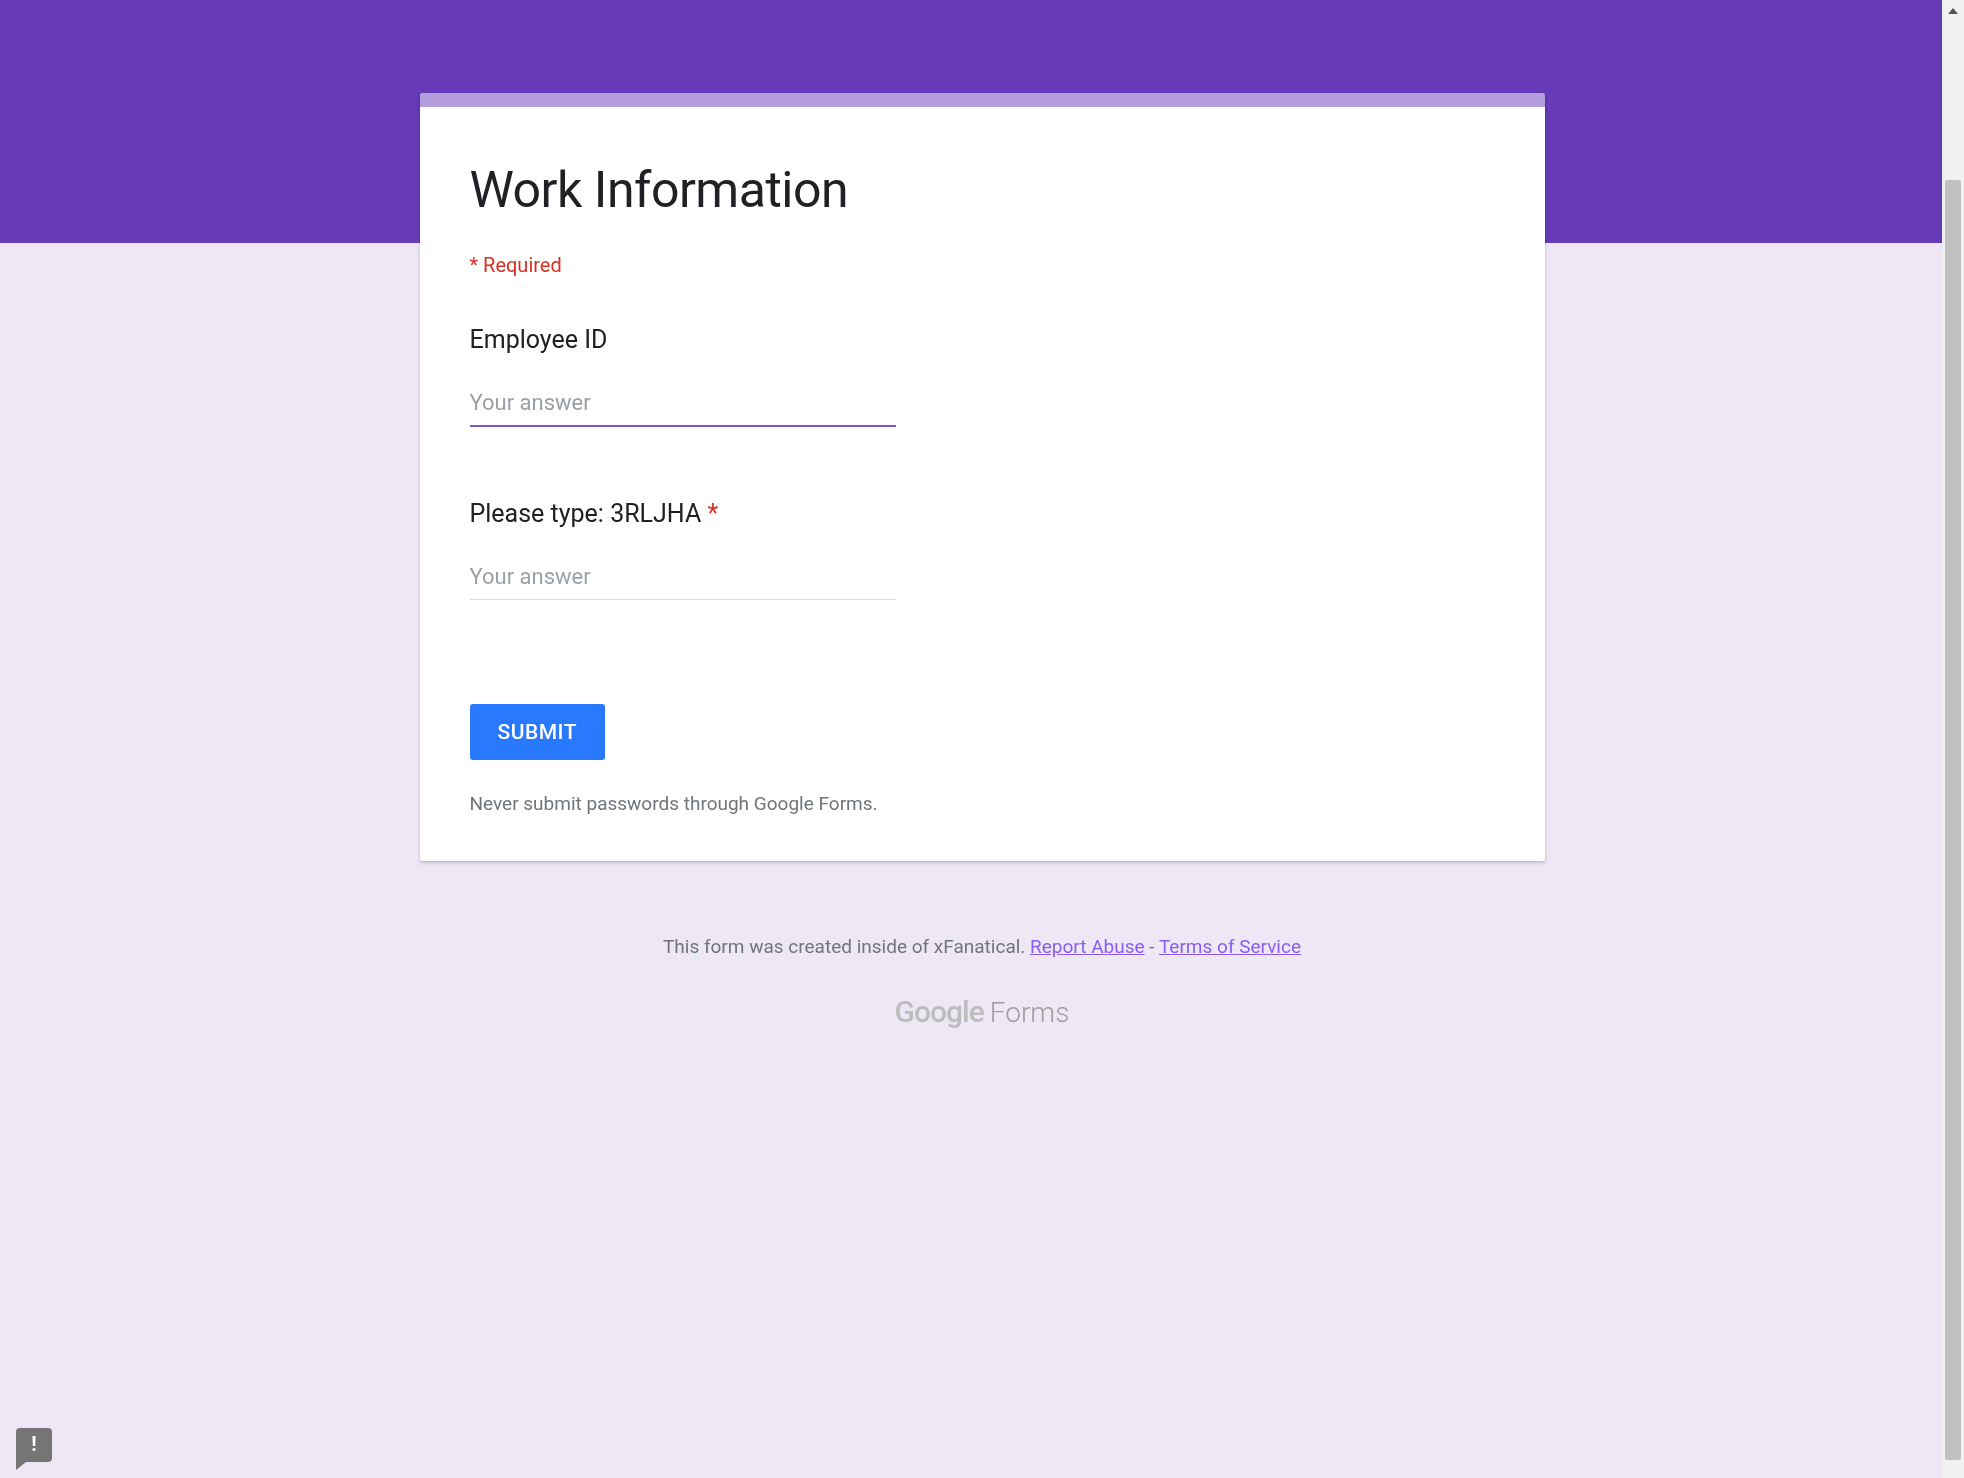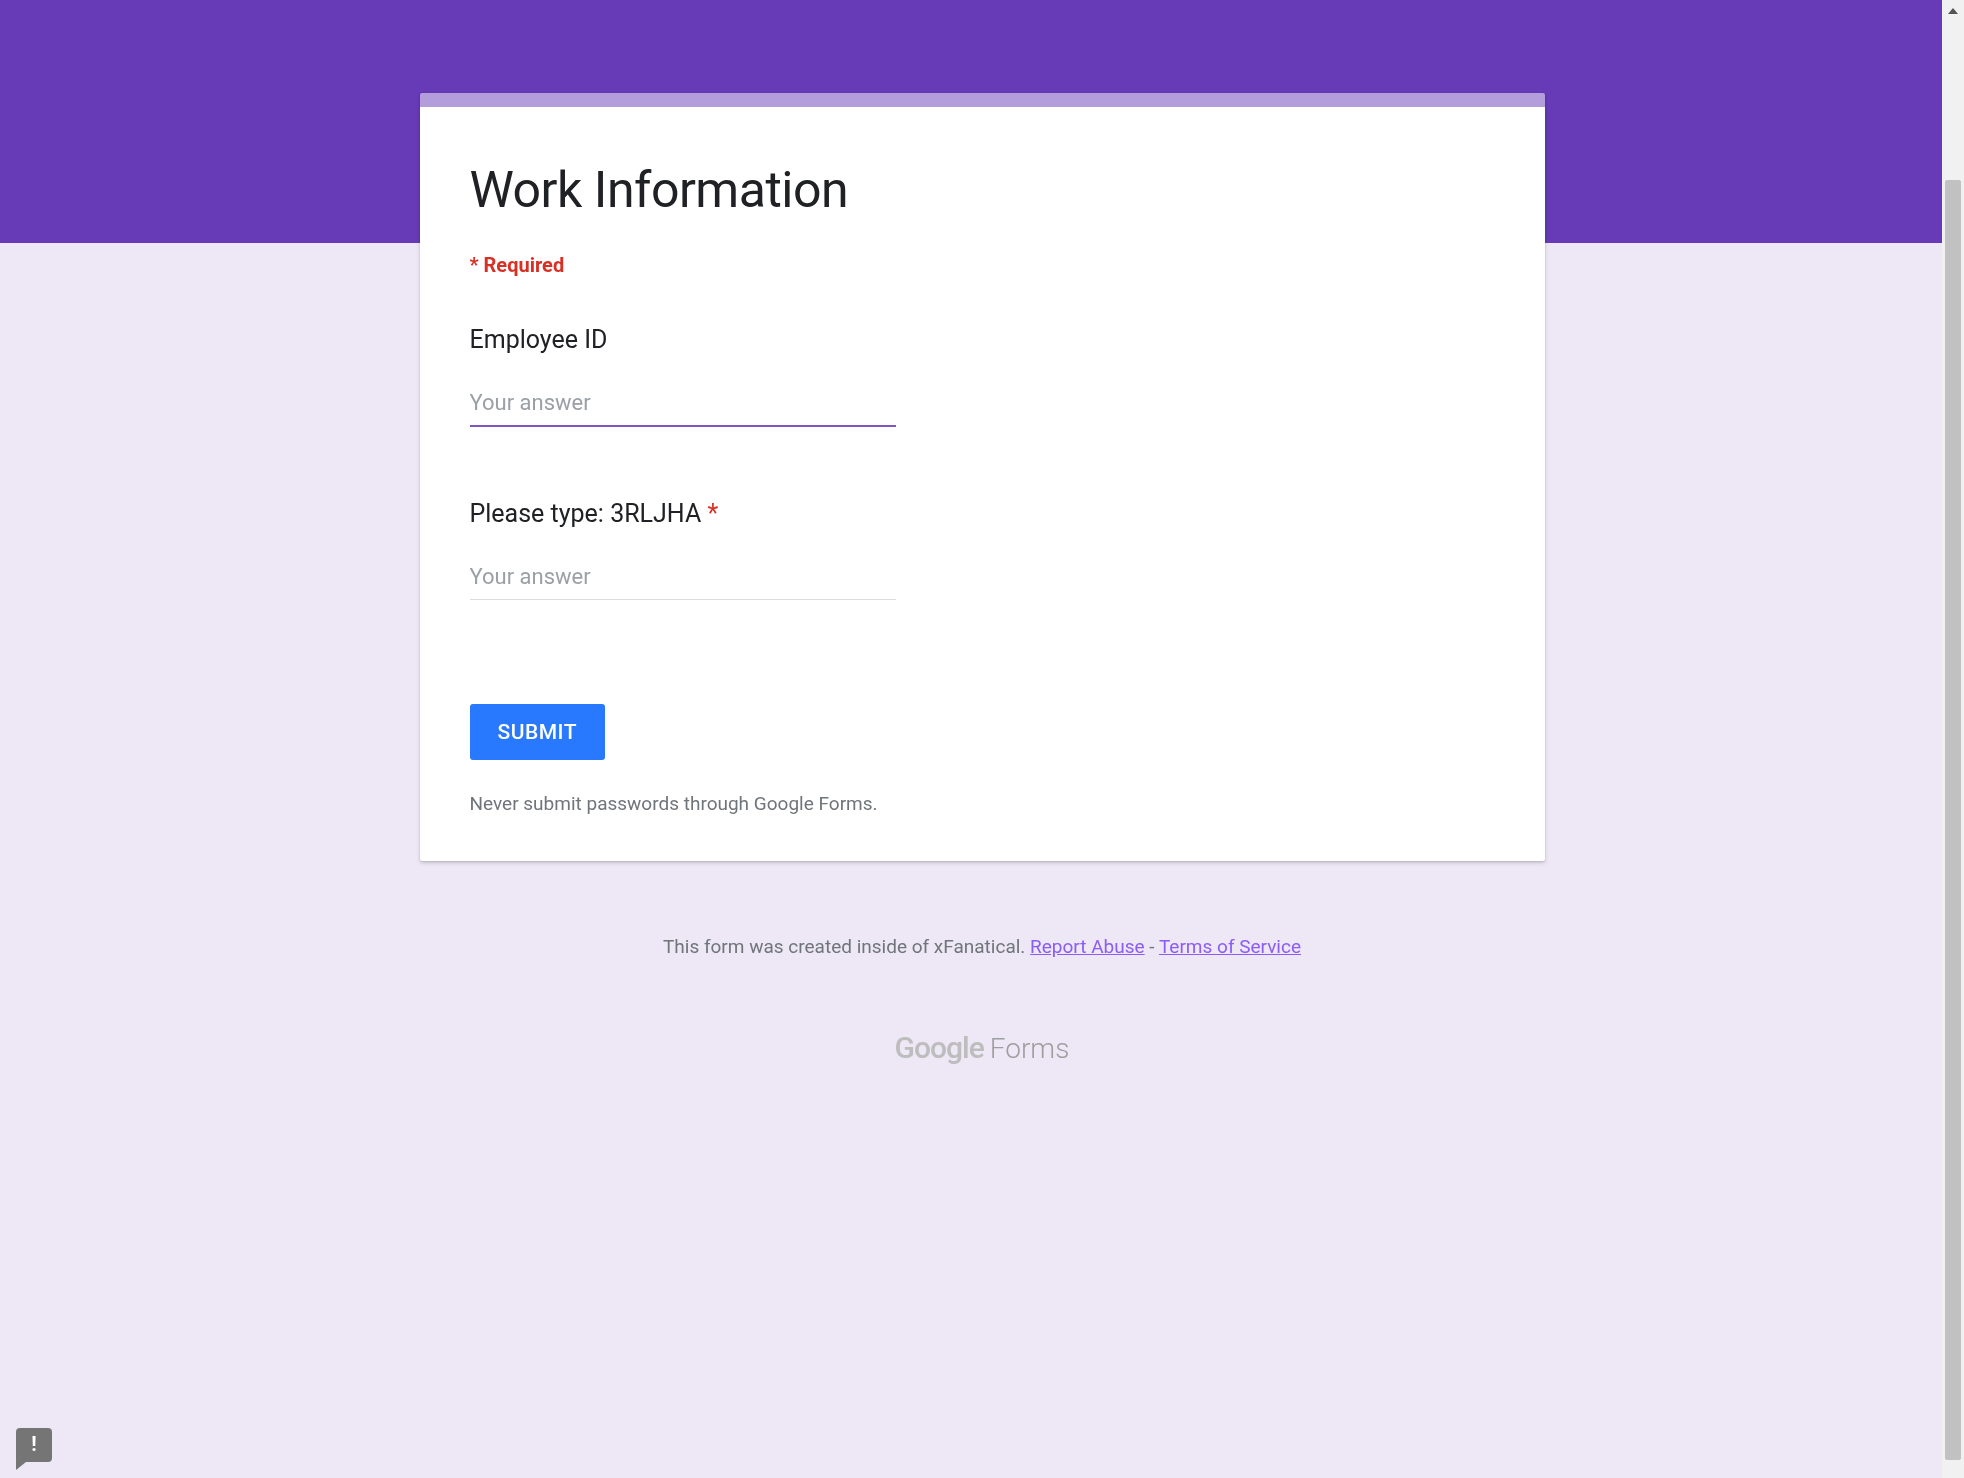--- a/index.html
+++ b/index.html
@@ -76,21 +76,20 @@
       font-weight: 400;
       color: #202124;
       padding-top: 54px;
       padding-bottom: 34px;
       letter-spacing: -0.5px;
     }
     .required-note {
       color: #d93025;
       font-size: 20px;
       padding-bottom: 48px;
-      font-weight: bold;
     }
     .question-block {
       margin-bottom: 72px;
     }
     .question-label {
       font-size: 25px;
       color: #202124;
       font-weight: 400;
       margin-bottom: 32px;
       display: block;
@@ -154,21 +153,20 @@
       display: flex;
       justify-content: center;
       align-items: baseline;
       gap: 6px;
     }
     .google-text {
       font-size: 30px;
       font-weight: 500;
       color: #bdbdbd;
       letter-spacing: -1px;
-      margin-top: 36px;
     }
     .forms-text {
       font-size: 28px;
       font-weight: 300;
       color: #9e9e9e;
     }
     .feedback-icon {
       position: fixed;
       left: 16px;
       bottom: 16px;

